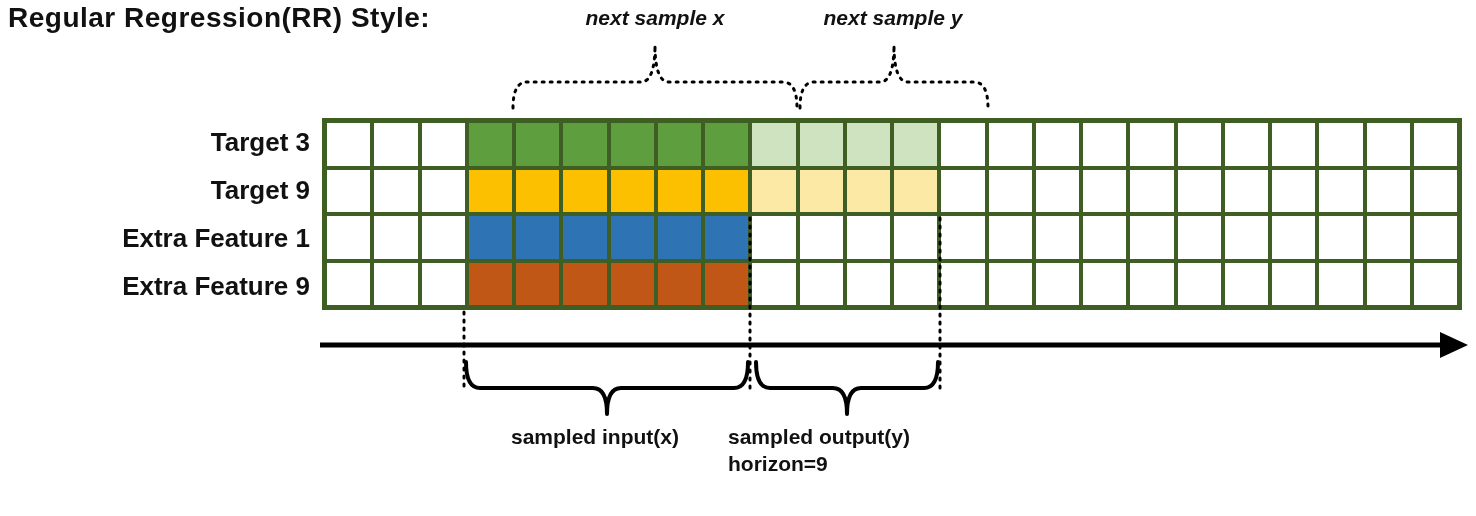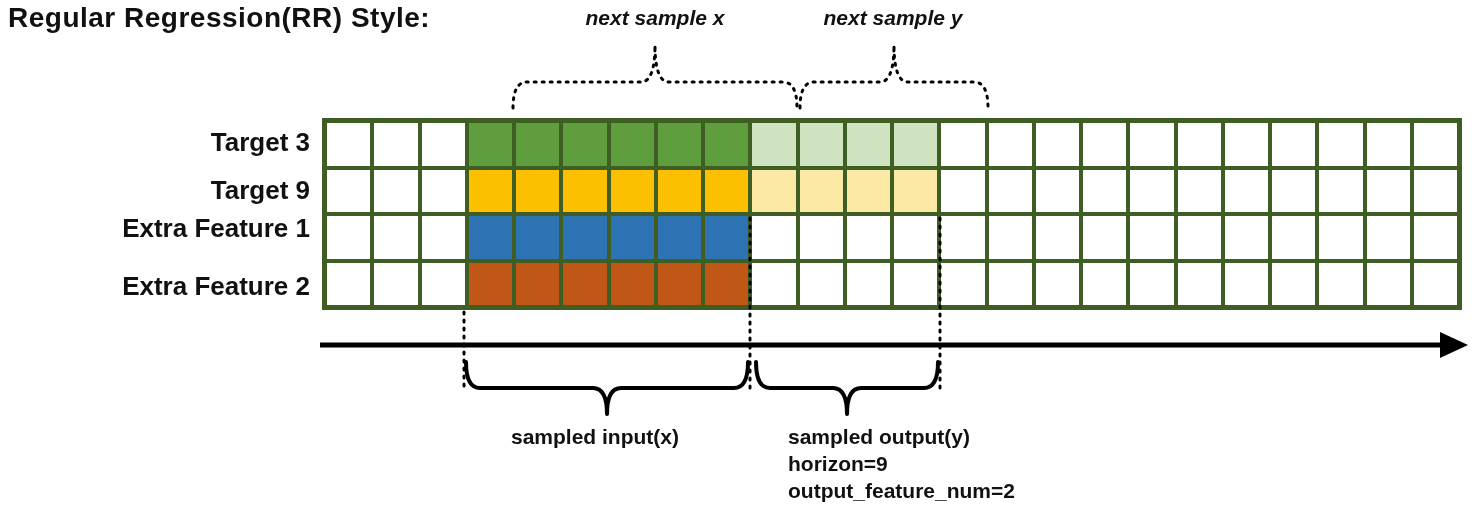--- a/index.html
+++ b/index.html
@@ -26,22 +26,22 @@
 </head>
 <body>
 
 <div class="canvas">
 
   <div class="title">Regular Regression(RR) Style:</div>
 
   <div>
       <div class="row-label" style="top: 118px;">Target 3</div>
       <div class="row-label" style="top: 166px;">Target 9</div>
-      <div class="row-label" style="top: 204px;">Extra Feature 1</div>
-      <div class="row-label" style="top: 262px;">Extra Feature 2</div>
+      <div class="row-label" style="top: 214px;">Extra Feature 1</div>
+      <div class="row-label" style="top: 262px;">Extra Feature 9</div>
     </div>
 
   <div class="grid" style="border-color: rgb(63, 94, 35);">
       <div class="cell" style="border-color: rgb(63, 94, 35); background: rgb(255, 255, 255);"></div>
       <div class="cell" style="border-color: rgb(63, 94, 35); background: rgb(255, 255, 255);"></div>
       <div class="cell" style="border-color: rgb(63, 94, 35); background: rgb(255, 255, 255);"></div>
       <div class="cell" style="border-color: rgb(63, 94, 35); background: rgb(95, 158, 62);"></div>
       <div class="cell" style="border-color: rgb(63, 94, 35); background: rgb(95, 158, 62);"></div>
       <div class="cell" style="border-color: rgb(63, 94, 35); background: rgb(95, 158, 62);"></div>
       <div class="cell" style="border-color: rgb(63, 94, 35); background: rgb(95, 158, 62);"></div>
@@ -157,19 +157,18 @@
   </svg>
 
   <div class="brace-label" style="left:893px;top:6px">next sample y</div>
   <div class="brace-label" style="left:655px;top:6px">next sample x</div>
 
 
   <div class="caption" style="left:511px;top:423px">
     <div>sampled input(x)</div>
   </div>
 
-  <div class="caption" style="left:788px;top:423px">
+  <div class="caption" style="left:728px;top:423px">
     <div>sampled output(y)</div>
     <div>horizon=9</div>
-    <div>output_feature_num=2</div>
   </div>
 
 </div>
 
 </body></html>

